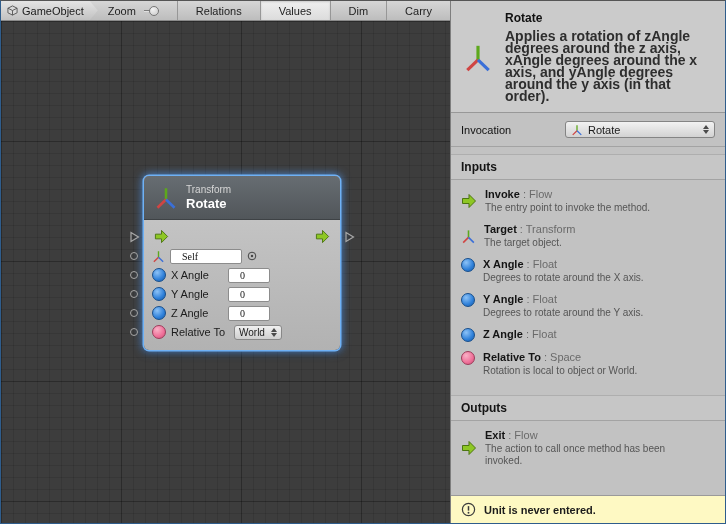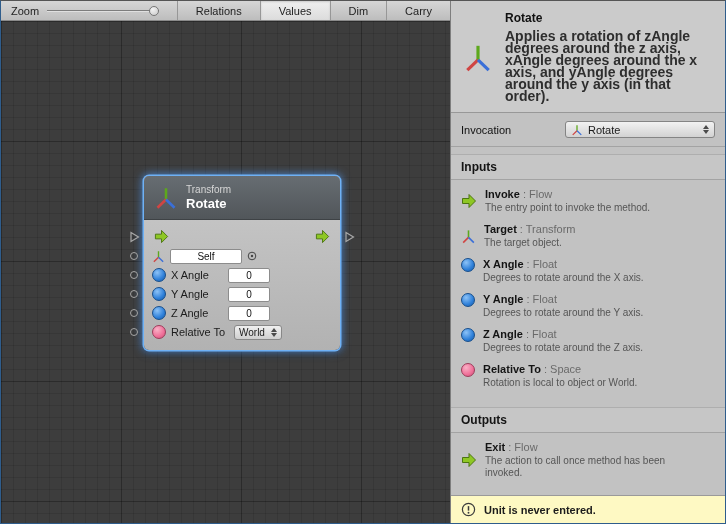--- a/index.html
+++ b/index.html
@@ -64,21 +64,21 @@
   }
   .node-title{font-size:10px;color:#d6d6d6;line-height:12px;}
   .node-subtitle{font-size:13px;color:#fff;font-weight:bold;line-height:15px;}
   .node-body{padding:6px 8px 8px 8px;}
   .nrow{display:flex;align-items:center;gap:5px;height:18px;margin-bottom:1px;}
   .nrow.flow{height:20px;justify-content:space-between;padding:0 2px;}
   .nlabel{color:#1c1c1c;width:52px;font-size:11px;}
   .nlabel.wide{width:58px;}
   .nfield{
     height:15px;border:1px solid #8c8c8c;background:#fff;font-size:10px;
-    font-family:Liberation Sans, sans-serif;padding:0 3px;color:#111;border-radius:2px;text-align:center;
+    font-family:Liberation Serif, serif;padding:0 11px;color:#111;border-radius:2px;
   }
   .self-field{width:72px;}
   .num-field{width:42px;}
   .ndropdown{
     display:flex;align-items:center;gap:4px;height:15px;padding:0 4px;
     background:linear-gradient(#f0f0f0,#cfcfcf);border:1px solid #888;border-radius:3px;
     font-size:10px;cursor:pointer;
   }
   
   .port{position:absolute;}
@@ -151,20 +151,29 @@
     <path id="flow-arrow" d="M1.5 5.5 h6.5 v-4 l6.5 6.5 -6.5 6.5 v-4 h-6.5 z" fill="#8ec724" stroke="#4c7511" stroke-width="1"></path>
     <path id="hollow-tri" d="M1.5 1.5 L9 6 L1.5 10.5 Z" fill="none" stroke="#a8a8a8" stroke-width="1.2"></path>
   </defs>
 </svg>
 
 <div class="app">
 
   <div class="graph-area">
 
     <div class="toolbar">
+      <div class="breadcrumb">
+        <span class="ic">
+          <svg width="11" height="11" viewBox="0 0 12 12">
+              <path d="M6 1 L11 3.5 L11 8.5 L6 11 L1 8.5 L1 3.5 Z" fill="#d8d8d8" stroke="#555" stroke-width="1"></path>
+              <path d="M1 3.5 L6 6 L11 3.5 M6 6 L6 11" stroke="#555" stroke-width="1" fill="none"></path>
+            </svg>
+        </span>
+        <span>GameObject</span>
+      </div>
       <span class="zoom-label">Zoom</span>
       <div class="zoom-slider">
         <div class="zoom-track"></div>
         <div class="zoom-knob"></div>
       </div>
       <span class="zoom-value">1x</span>
       <div class="tabs">
         <div class="tab">Relations</div>
         <div class="tab active">Values</div>
         <div class="tab">Dim</div>
@@ -340,21 +349,20 @@
         <div>
           <div class="entry-title"><span class="ename">Y Angle</span><span class="etype"> : </span><span class="etype">Float</span></div>
           <div class="entry-desc">Degrees to rotate around the Y axis.</div>
         </div>
       </div>
 
       <div class="entry">
         <span class="ic icon-float"></span>
         <div>
           <div class="entry-title"><span class="ename">Z Angle</span><span class="etype"> : </span><span class="etype">Float</span></div>
-          <div class="entry-desc">Degrees to rotate around the Z axis.</div>
         </div>
       </div>
 
       <div class="entry">
         <span class="ic icon-enum"></span>
         <div>
           <div class="entry-title"><span class="ename">Relative To</span><span class="etype"> : </span><span class="etype">Space</span></div>
           <div class="entry-desc">Rotation is local to object or World.</div>
         </div>
       </div>

